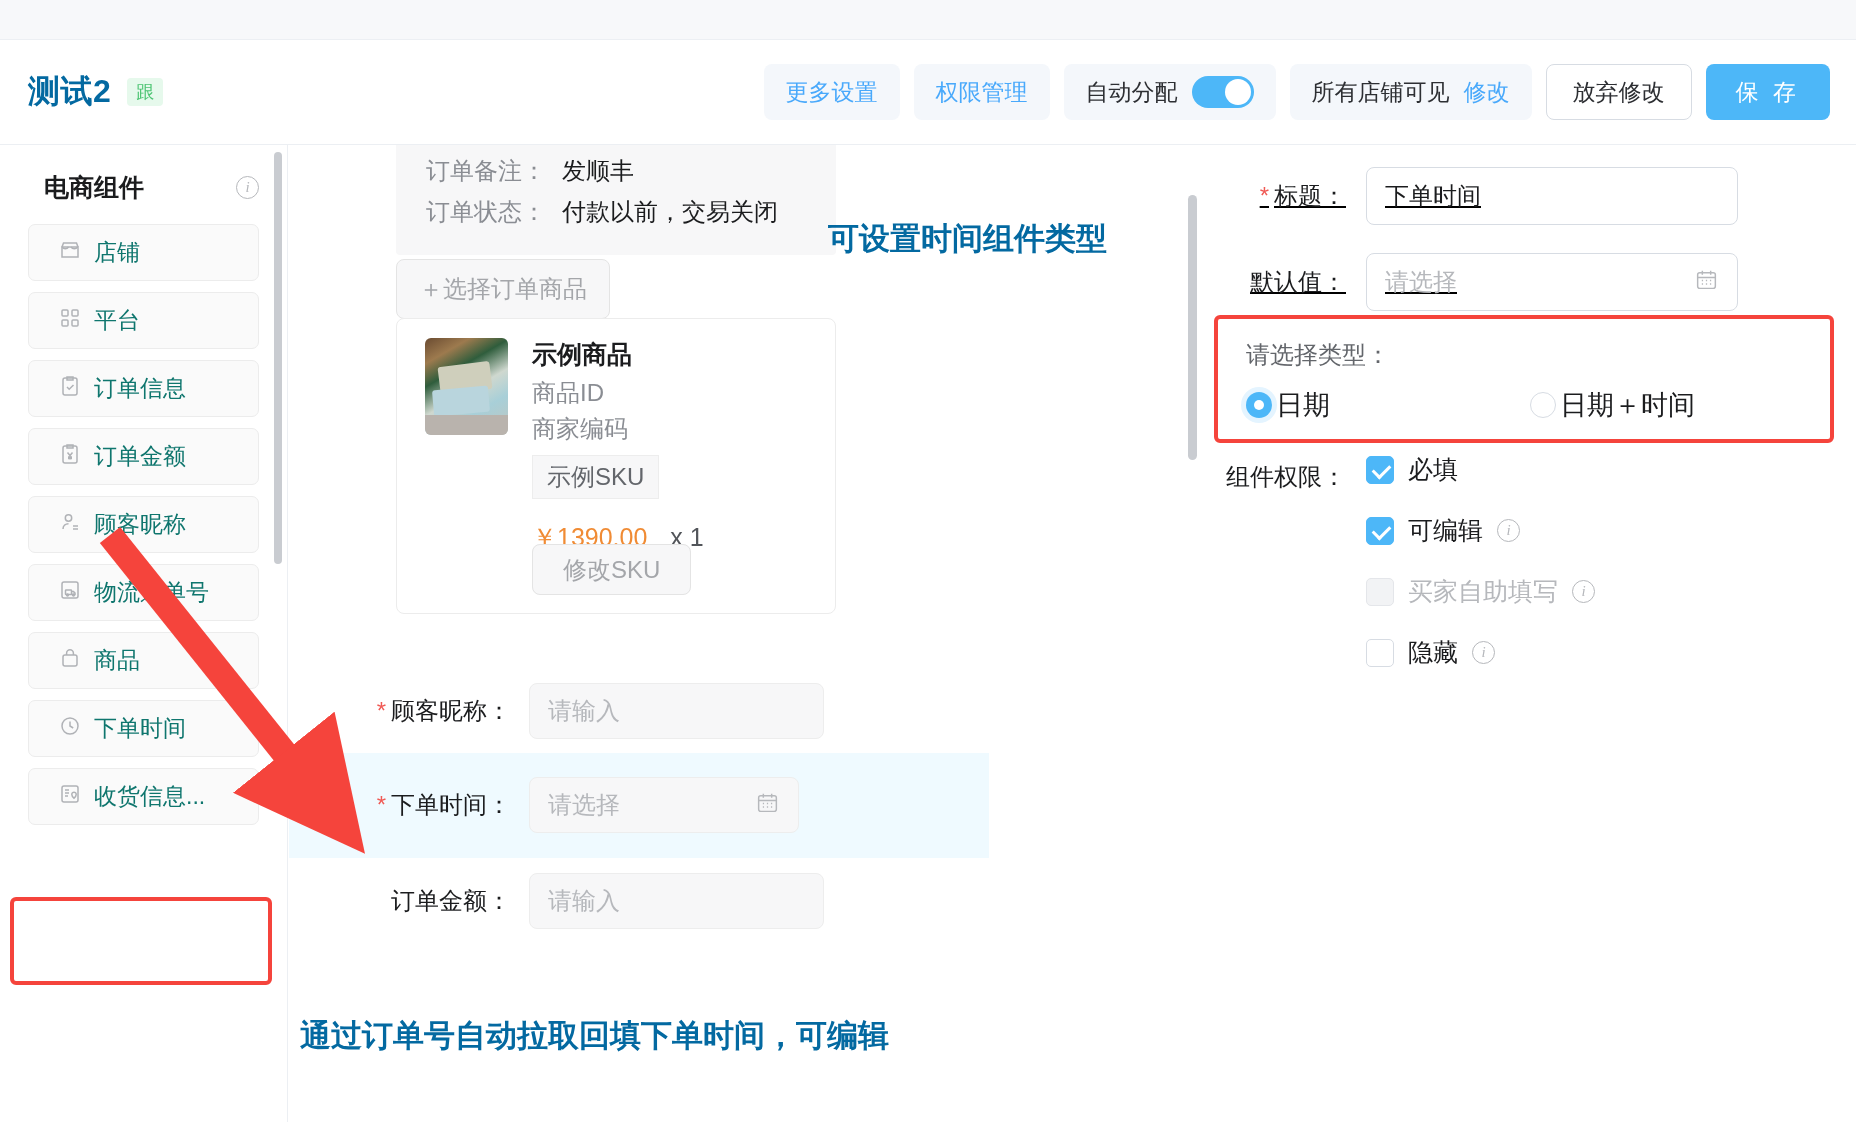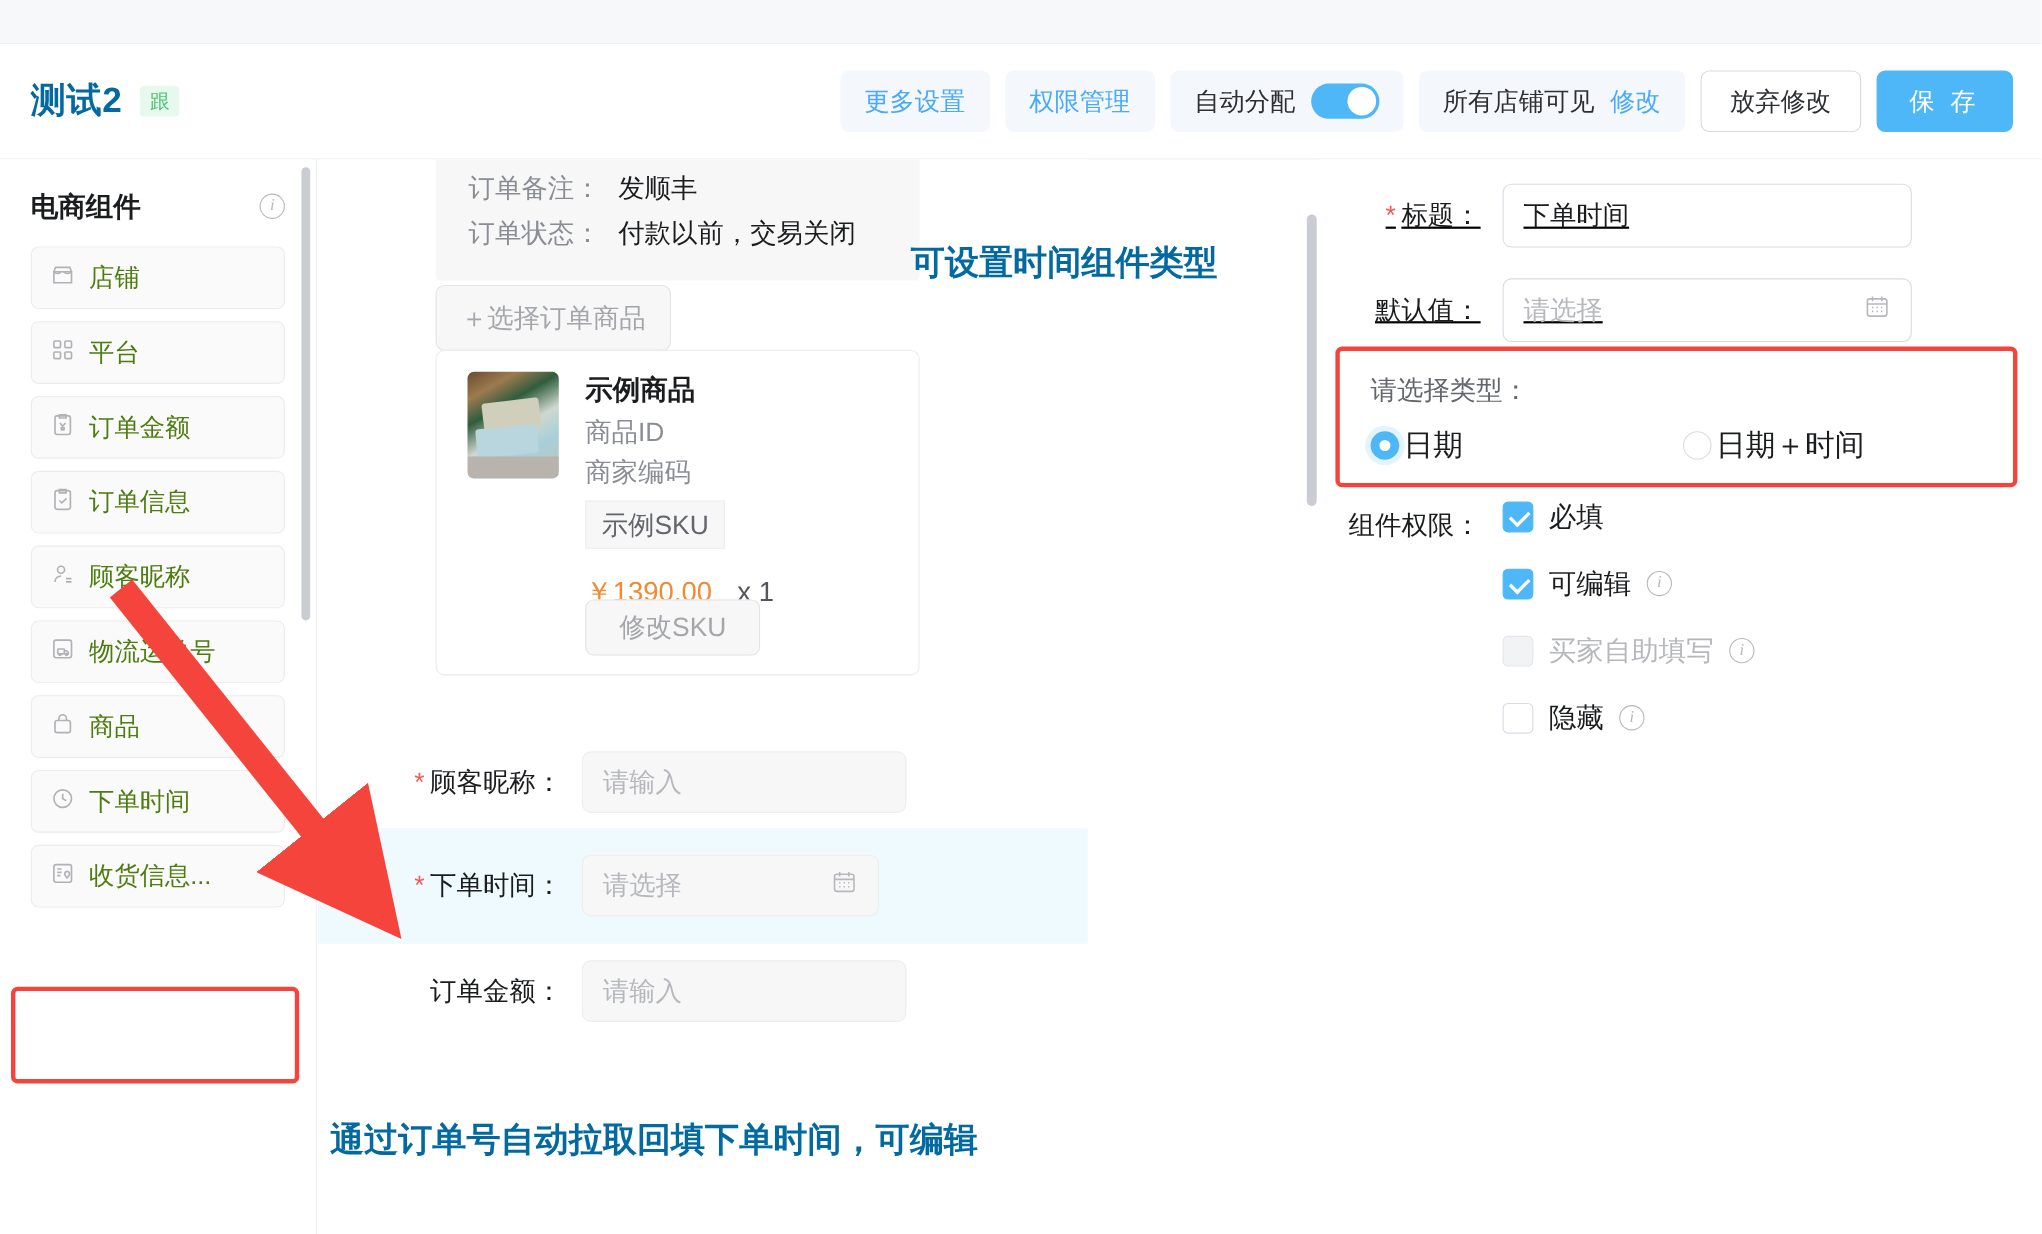--- a/index.html
+++ b/index.html
@@ -55,27 +55,27 @@
     height: 56px; border-radius: 8px; background: #4db7f8; color: #fff;
     font-size: 23px; padding: 0 30px; letter-spacing: 4px;
     display: flex; align-items: center; justify-content: center; cursor: pointer; border: none;
   }
 
   
   .sidebar {
     position: absolute; top: 145px; left: 0; width: 288px; height: 977px;
     background: #fff; border-right: 1px solid #eceff3; padding: 26px 28px 0 28px;
   }
-  .sb-head { display: flex; align-items: center; justify-content: space-between; margin-bottom: 20px; }
+  .sb-head { display: flex; align-items: center; justify-content: space-between; margin-bottom: 20px; margin-left: 16px; }
   .sb-title { font-size: 25px; font-weight: 700; color: #1b1c1e; }
   .sb-list { display: flex; flex-direction: column; gap: 11px; }
   .sb-item {
     height: 57px; border: 1px solid #ececec; border-radius: 7px; background: #fafafa;
-    display: flex; align-items: center; padding-left: 16px; gap: 12px;
-    font-size: 23px; color: #4d7c0f; cursor: pointer; position: relative;
+    display: flex; align-items: center; padding-left: 29px; gap: 12px;
+    font-size: 23px; color: #0f766e; cursor: pointer; position: relative;
   }
   .sb-item svg { flex: none; }
 
   
   .sb-scroll {
     position: absolute; top: 152px; left: 274px; width: 8px; height: 412px;
     background: #c9ccd1; border-radius: 4px;
   }
 
   
@@ -265,32 +265,32 @@
               <rect x="4" y="14" width="6" height="6" rx="1"></rect>
               <rect x="14" y="14" width="6" height="6" rx="1"></rect>
             </svg></span>
         <span>平台</span>
       </div>
 
       <div class="sb-item">
         <span><svg width="24" height="24" viewBox="0 0 24 24" fill="none" stroke="#b0b2b6" stroke-width="1.5">
               <rect x="5" y="4" width="14" height="17" rx="2"></rect>
               <path d="M9 3h6v3H9z"></path>
-              <path d="M9.5 10.5l2.5 3 2.5-3M12 13.5v4M10 15h4M10 16.6h4"></path>
-            </svg></span>
-        <span>订单金额</span>
+              <path d="M9 13l2.2 2.2L15.5 11"></path>
+            </svg></span>
+        <span>订单信息</span>
       </div>
 
       <div class="sb-item">
         <span><svg width="24" height="24" viewBox="0 0 24 24" fill="none" stroke="#b0b2b6" stroke-width="1.5">
               <rect x="5" y="4" width="14" height="17" rx="2"></rect>
               <path d="M9 3h6v3H9z"></path>
-              <path d="M9 13l2.2 2.2L15.5 11"></path>
-            </svg></span>
-        <span>订单信息</span>
+              <path d="M9.5 10.5l2.5 3 2.5-3M12 13.5v4M10 15h4M10 16.6h4"></path>
+            </svg></span>
+        <span>订单金额</span>
       </div>
 
       <div class="sb-item">
         <span><svg width="24" height="24" viewBox="0 0 24 24" fill="none" stroke="#b0b2b6" stroke-width="1.5">
               <circle cx="10.5" cy="8" r="3.2"></circle>
               <path d="M5 19c0-3.2 2.5-5.3 5.5-5.3"></path>
               <path d="M15 16h5M15 19h5"></path>
             </svg></span>
         <span>顾客昵称</span>
       </div>

